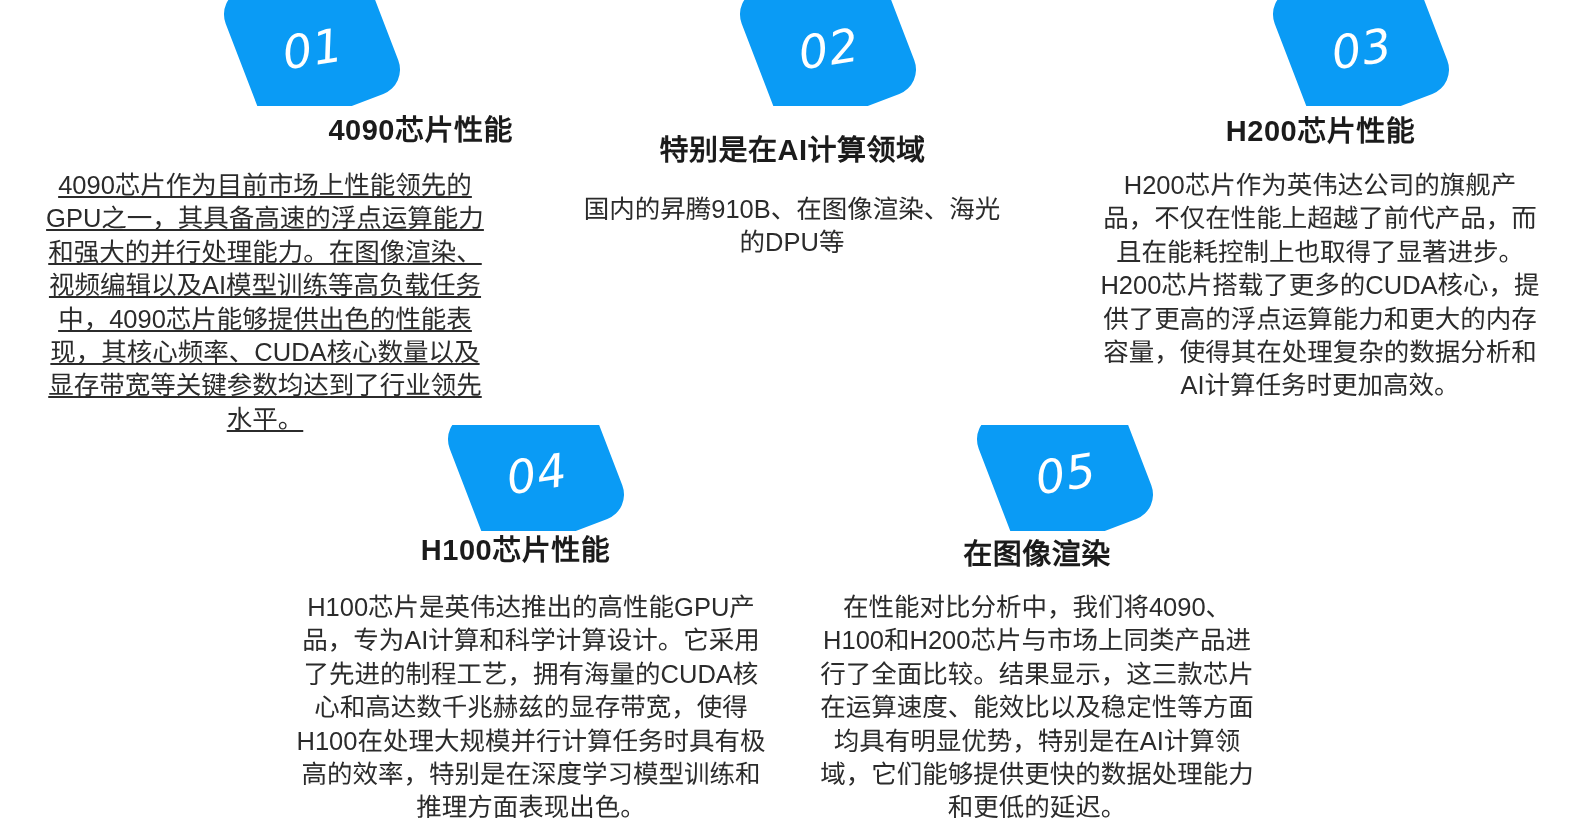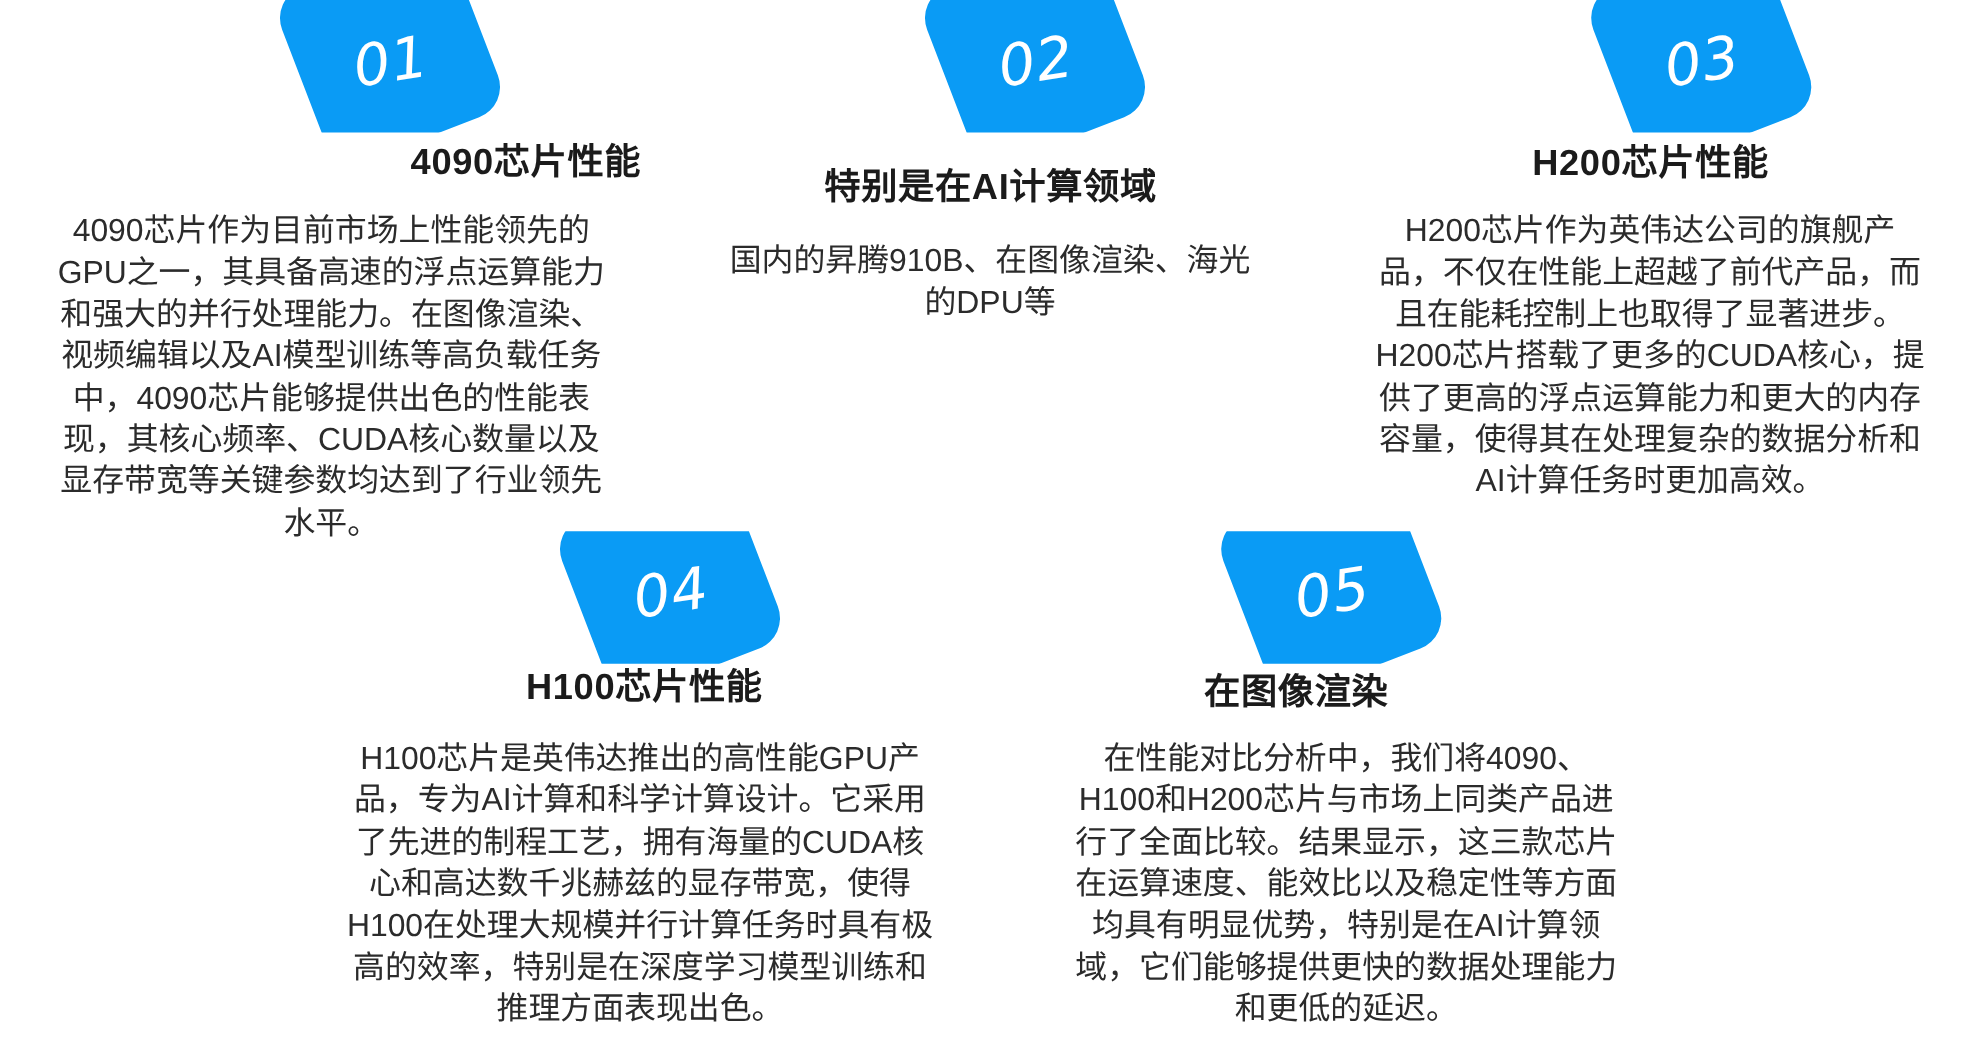--- a/index.html
+++ b/index.html
@@ -78,21 +78,21 @@
     text-indent: 0;
   }
 
   
   
   #sec-1 { left: 18px;  top: 0px;   width: 495px; }
   #sec-1 .tag-wrap  { left: 196px; top: 0px;   width: 190px; height: 106px; }
   #sec-1 .tag-shape { left: 24px;  top: -32px; width: 148px; height: 148px; }
   #sec-1 .tag-num   { left: 44px;  top: 26px;  width: 110px; }
   #sec-1 .sec-title { top: 113px; text-align: right; }
-  #sec-1 .sec-body  { left: 27px; top: 169px; width: 440px; }
+  #sec-1 .sec-body  { left: 27px; top: 169px; width: 440px; text-decoration: underline; }
 
   
   #sec-2 { left: 545px; top: 0px;   width: 495px; }
   #sec-2 .tag-wrap  { left: 185px; top: 0px;   width: 190px; height: 106px; }
   #sec-2 .tag-shape { left: 24px;  top: -32px; width: 148px; height: 148px; }
   #sec-2 .tag-num   { left: 44px;  top: 26px;  width: 110px; }
   #sec-2 .sec-title { top: 133px; }
   #sec-2 .sec-body  { left: 27px; top: 193px; width: 440px; }
 
   
@@ -102,29 +102,29 @@
   #sec-3 .tag-num   { left: 44px;  top: 26px;  width: 110px; }
   #sec-3 .sec-title { top: 114px; }
   #sec-3 .sec-body  { left: 27px; top: 169px; width: 440px; }
 
   
   #sec-4 { left: 268px; top: 425px; width: 495px; }
   #sec-4 .tag-wrap  { left: 170px; top: 0px;   width: 190px; height: 106px; }
   #sec-4 .tag-shape { left: 24px;  top: -32px; width: 148px; height: 148px; }
   #sec-4 .tag-num   { left: 44px;  top: 26px;  width: 110px; }
   #sec-4 .sec-title { top: 108px; }
-  #sec-4 .sec-body  { left: 5px;  top: 166px; width: 478px; }
+  #sec-4 .sec-body  { left: 24px;  top: 166px; width: 478px; }
 
   
   #sec-5 { left: 802px; top: 425px; width: 470px; }
   #sec-5 .tag-wrap  { left: 165px; top: 0px;   width: 190px; height: 106px; }
   #sec-5 .tag-shape { left: 24px;  top: -32px; width: 148px; height: 148px; }
   #sec-5 .tag-num   { left: 44px;  top: 26px;  width: 110px; }
   #sec-5 .sec-title { top: 112px; }
-  #sec-5 .sec-body  { left: 14px; top: 166px; width: 442px; margin-left: 40px; }
+  #sec-5 .sec-body  { left: 14px; top: 166px; width: 442px; }
 </style>
 </head>
 <body>
 
 <div id="canvas">
 
   <div class="section" id="sec-1">
     <div class="tag-wrap">
       <div class="tag-shape" style="background: rgb(10, 155, 245);"></div>
       <div class="tag-num">01</div>

